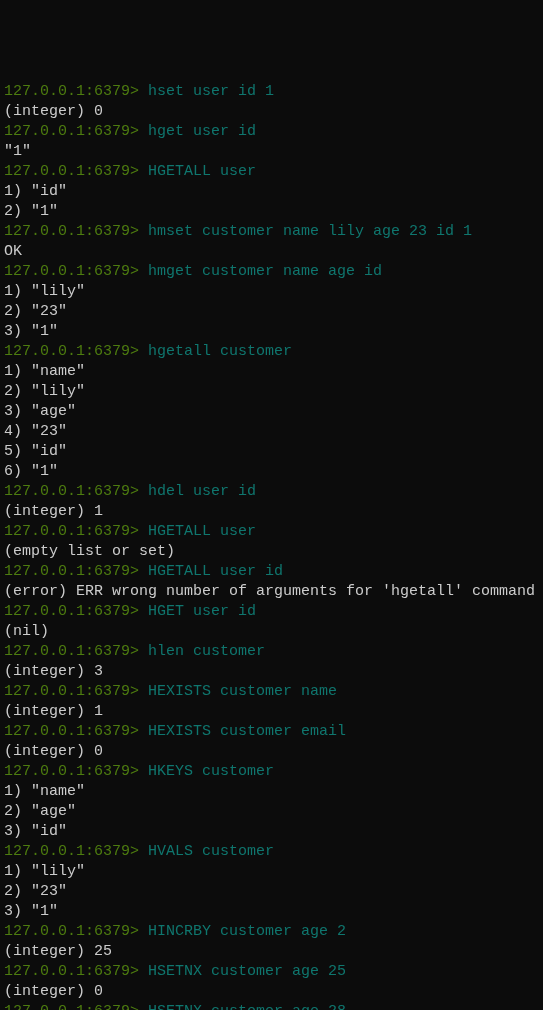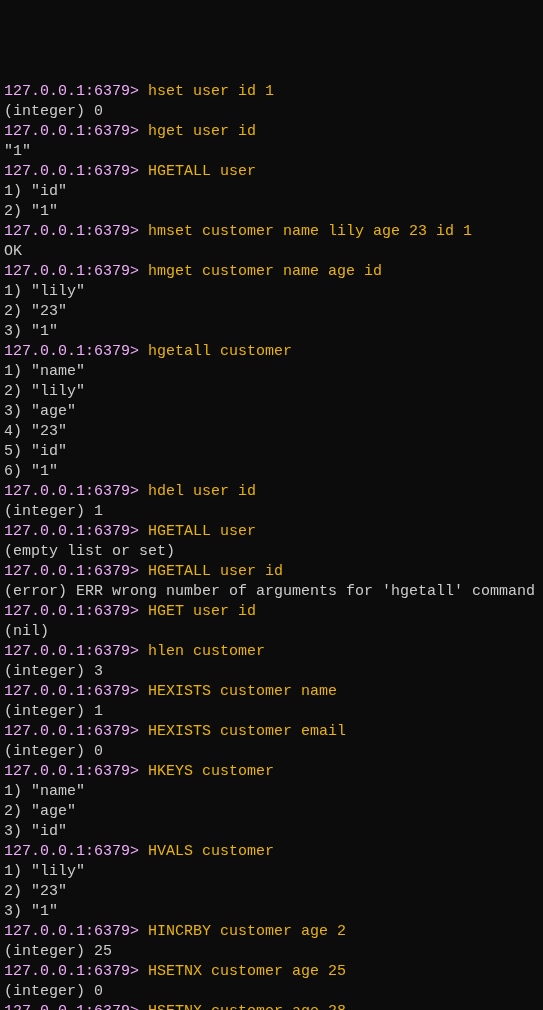--- a/index.html
+++ b/index.html
@@ -8,22 +8,22 @@
       color: #cccccc;
       font-family: 'Consolas', 'Courier New', monospace;
       font-size: 15px;
       line-height: 20px;
       padding: 2px 4px;
       width: 543px;
       white-space: pre;
       overflow: hidden;
     }
     .line { display: block; }
-    .prompt { color: #f0abfc; text-align: center; }
-    .cmd { color: #eab308; }
+    .prompt { color: #4d7c0f; text-align: center; }
+    .cmd { color: #0f766e; }
   </style>
 </head>
 <body>
 
 
 
 <div id="terminal"><div class="line"><span class="prompt">127.0.0.1:6379&gt; </span><span class="cmd">hset user id 1</span></div><div class="line">(integer) 0</div><div class="line"><span class="prompt">127.0.0.1:6379&gt; </span><span class="cmd">hget user id</span></div><div class="line">"1"</div><div class="line"><span class="prompt">127.0.0.1:6379&gt; </span><span class="cmd">HGETALL user</span></div><div class="line">1) "id"</div><div class="line">2) "1"</div><div class="line"><span class="prompt">127.0.0.1:6379&gt; </span><span class="cmd">hmset customer name lily age 23 id 1</span></div><div class="line">OK</div><div class="line"><span class="prompt">127.0.0.1:6379&gt; </span><span class="cmd">hmget customer name age id</span></div><div class="line">1) "lily"</div><div class="line">2) "23"</div><div class="line">3) "1"</div><div class="line"><span class="prompt">127.0.0.1:6379&gt; </span><span class="cmd">hgetall customer</span></div><div class="line">1) "name"</div><div class="line">2) "lily"</div><div class="line">3) "age"</div><div class="line">4) "23"</div><div class="line">5) "id"</div><div class="line">6) "1"</div><div class="line"><span class="prompt">127.0.0.1:6379&gt; </span><span class="cmd">hdel user id</span></div><div class="line">(integer) 1</div><div class="line"><span class="prompt">127.0.0.1:6379&gt; </span><span class="cmd">HGETALL user</span></div><div class="line">(empty list or set)</div><div class="line"><span class="prompt">127.0.0.1:6379&gt; </span><span class="cmd">HGETALL user id</span></div><div class="line">(error) ERR wrong number of arguments for 'hgetall' command</div><div class="line"><span class="prompt">127.0.0.1:6379&gt; </span><span class="cmd">HGET user id</span></div><div class="line">(nil)</div><div class="line"><span class="prompt">127.0.0.1:6379&gt; </span><span class="cmd">hlen customer</span></div><div class="line">(integer) 3</div><div class="line"><span class="prompt">127.0.0.1:6379&gt; </span><span class="cmd">HEXISTS customer name</span></div><div class="line">(integer) 1</div><div class="line"><span class="prompt">127.0.0.1:6379&gt; </span><span class="cmd">HEXISTS customer email</span></div><div class="line">(integer) 0</div><div class="line"><span class="prompt">127.0.0.1:6379&gt; </span><span class="cmd">HKEYS customer</span></div><div class="line">1) "name"</div><div class="line">2) "age"</div><div class="line">3) "id"</div><div class="line"><span class="prompt">127.0.0.1:6379&gt; </span><span class="cmd">HVALS customer</span></div><div class="line">1) "lily"</div><div class="line">2) "23"</div><div class="line">3) "1"</div><div class="line"><span class="prompt">127.0.0.1:6379&gt; </span><span class="cmd">HINCRBY customer age 2</span></div><div class="line">(integer) 25</div><div class="line"><span class="prompt">127.0.0.1:6379&gt; </span><span class="cmd">HSETNX customer age 25</span></div><div class="line">(integer) 0</div><div class="line"><span class="prompt">127.0.0.1:6379&gt; </span><span class="cmd">HSETNX customer age 28</span></div></div>
 
 
 

